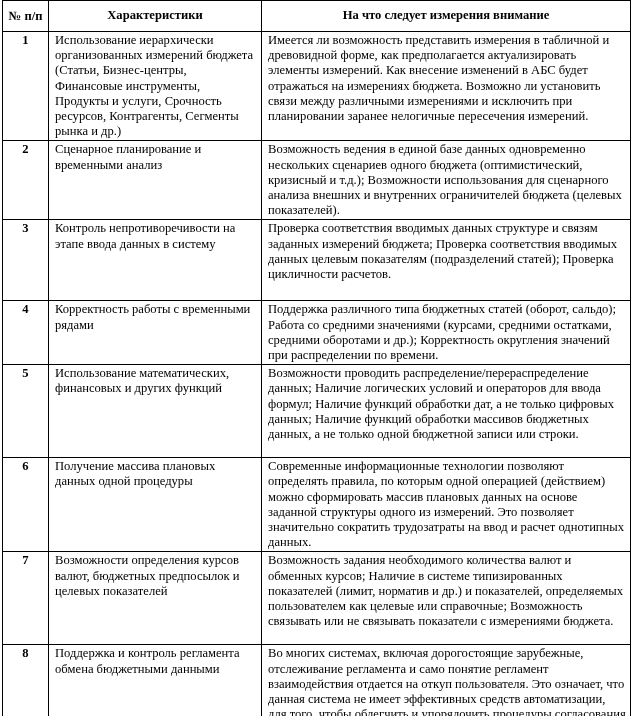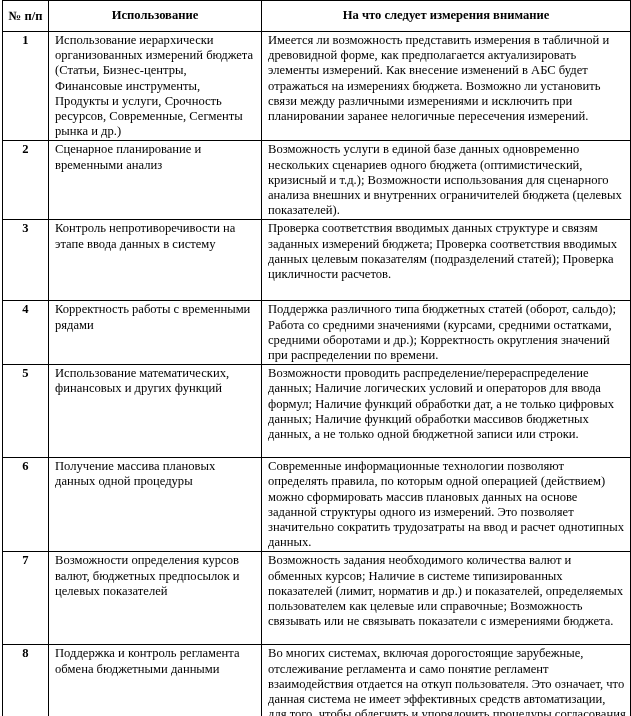--- a/index.html
+++ b/index.html
@@ -50,34 +50,34 @@
 
 <table>
   <colgroup>
       <col class="c1">
       <col class="c2">
       <col class="c3">
     </colgroup>
   <thead>
     <tr>
       <th class="num">№ п/п</th>
-      <th>Использование</th>
+      <th>Характеристики</th>
       <th>На что следует измерения внимание</th>
     </tr>
   </thead>
   <tbody>
     <tr class="r1">
       <td class="num">1</td>
-      <td>Использование иерархически организованных измерений бюджета (Статьи, Бизнес-центры, Финансовые инструменты, Продукты и услуги, Срочность ресурсов, Современные, Сегменты рынка и др.)</td>
+      <td>Использование иерархически организованных измерений бюджета (Статьи, Бизнес-центры, Финансовые инструменты, Продукты и услуги, Срочность ресурсов, Контрагенты, Сегменты рынка и др.)</td>
       <td>Имеется ли возможность представить измерения в табличной и древовидной форме, как предполагается актуализировать элементы измерений. Как внесение изменений в АБС будет отражаться на измерениях бюджета. Возможно ли установить связи между различными измерениями и исключить при планировании заранее нелогичные пересечения измерений.</td>
     </tr>
     <tr class="r2">
       <td class="num">2</td>
       <td>Сценарное планирование и временными анализ</td>
-      <td>Возможность услуги в единой базе данных одновременно нескольких сценариев одного бюджета (оптимистический, кризисный и т.д.); Возможности использования для сценарного анализа внешних и внутренних ограничителей бюджета (целевых показателей).</td>
+      <td>Возможность ведения в единой базе данных одновременно нескольких сценариев одного бюджета (оптимистический, кризисный и т.д.); Возможности использования для сценарного анализа внешних и внутренних ограничителей бюджета (целевых показателей).</td>
     </tr>
     <tr class="r3">
       <td class="num">3</td>
       <td>Контроль непротиворечивости на этапе ввода данных в систему</td>
       <td>Проверка соответствия вводимых данных структуре и связям заданных измерений бюджета; Проверка соответствия вводимых данных целевым показателям (подразделений статей); Проверка цикличности расчетов.</td>
     </tr>
     <tr class="r4">
       <td class="num">4</td>
       <td>Корректность работы с временными рядами</td>
       <td>Поддержка различного типа бюджетных статей (оборот, сальдо); Работа со средними значениями (курсами, средними остатками, средними оборотами и др.); Корректность округления значений при распределении по времени.</td>

